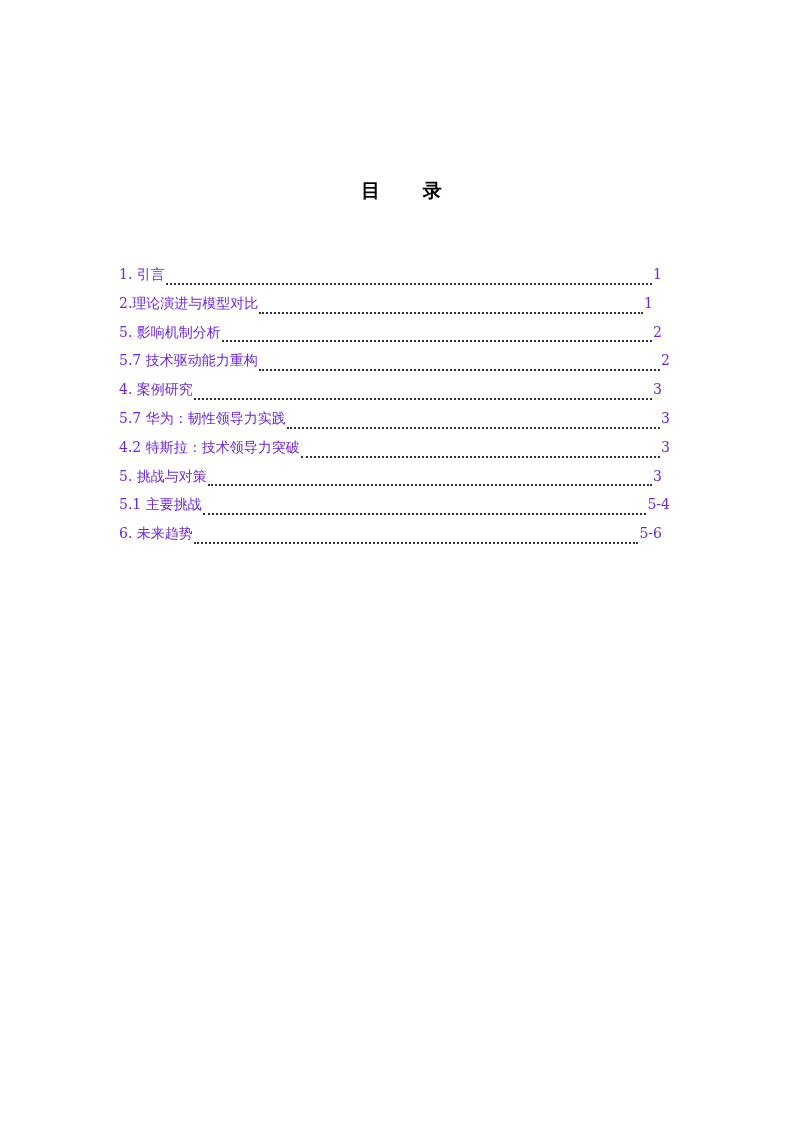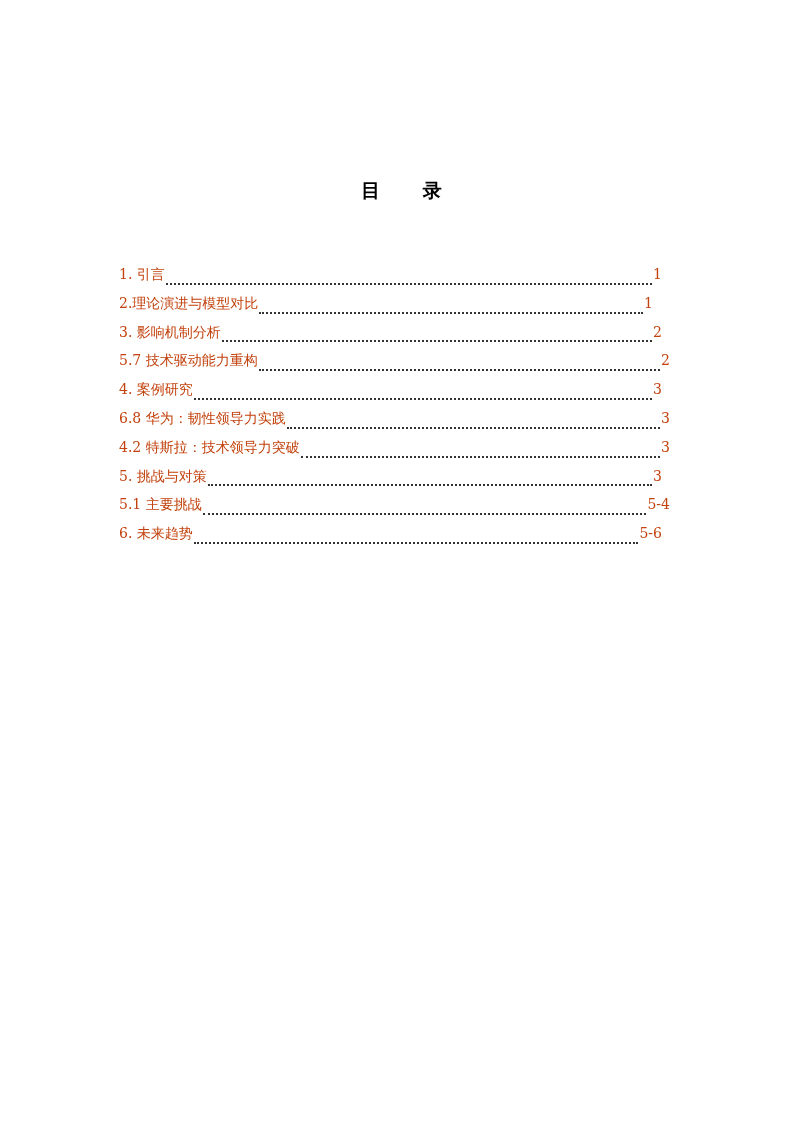--- a/index.html
+++ b/index.html
@@ -42,21 +42,21 @@
       left: 119px;
       width: 552px;
     }
     .toc-entry {
       display: flex;
       align-items: baseline;
       height: 28.8px;
       font-size: 14px;
       line-height: 20px;
       white-space: nowrap;
-      color: #c2410c;
+      color: #6d28d9;
     }
     .toc-label {
       flex: 0 0 auto;
     }
     .toc-dots {
       flex: 1 1 auto;
       overflow: hidden;
       margin: 0 1px;
       position: relative;
       height: 14px;
@@ -86,36 +86,36 @@
       <span class="toc-label">1.  引言</span>
       <span class="toc-dots"></span>
       <span class="toc-page">1</span>
     </div>
     <div class="toc-entry" style="width:534px">
       <span class="toc-label">2.理论演进与模型对比</span>
       <span class="toc-dots"></span>
       <span class="toc-page">1</span>
     </div>
     <div class="toc-entry" style="width:543px">
-      <span class="toc-label">3.  影响机制分析</span>
+      <span class="toc-label">5.  影响机制分析</span>
       <span class="toc-dots"></span>
       <span class="toc-page">2</span>
     </div>
     <div class="toc-entry" style="width:551px">
       <span class="toc-label">5.7  技术驱动能力重构</span>
       <span class="toc-dots"></span>
       <span class="toc-page">2</span>
     </div>
     <div class="toc-entry" style="width:543px">
       <span class="toc-label">4.  案例研究</span>
       <span class="toc-dots"></span>
       <span class="toc-page">3</span>
     </div>
     <div class="toc-entry" style="width:551px">
-      <span class="toc-label">6.8  华为：韧性领导力实践</span>
+      <span class="toc-label">5.7  华为：韧性领导力实践</span>
       <span class="toc-dots"></span>
       <span class="toc-page">3</span>
     </div>
     <div class="toc-entry" style="width:551px">
       <span class="toc-label">4.2  特斯拉：技术领导力突破</span>
       <span class="toc-dots"></span>
       <span class="toc-page">3</span>
     </div>
     <div class="toc-entry" style="width:543px">
       <span class="toc-label">5.  挑战与对策</span>

